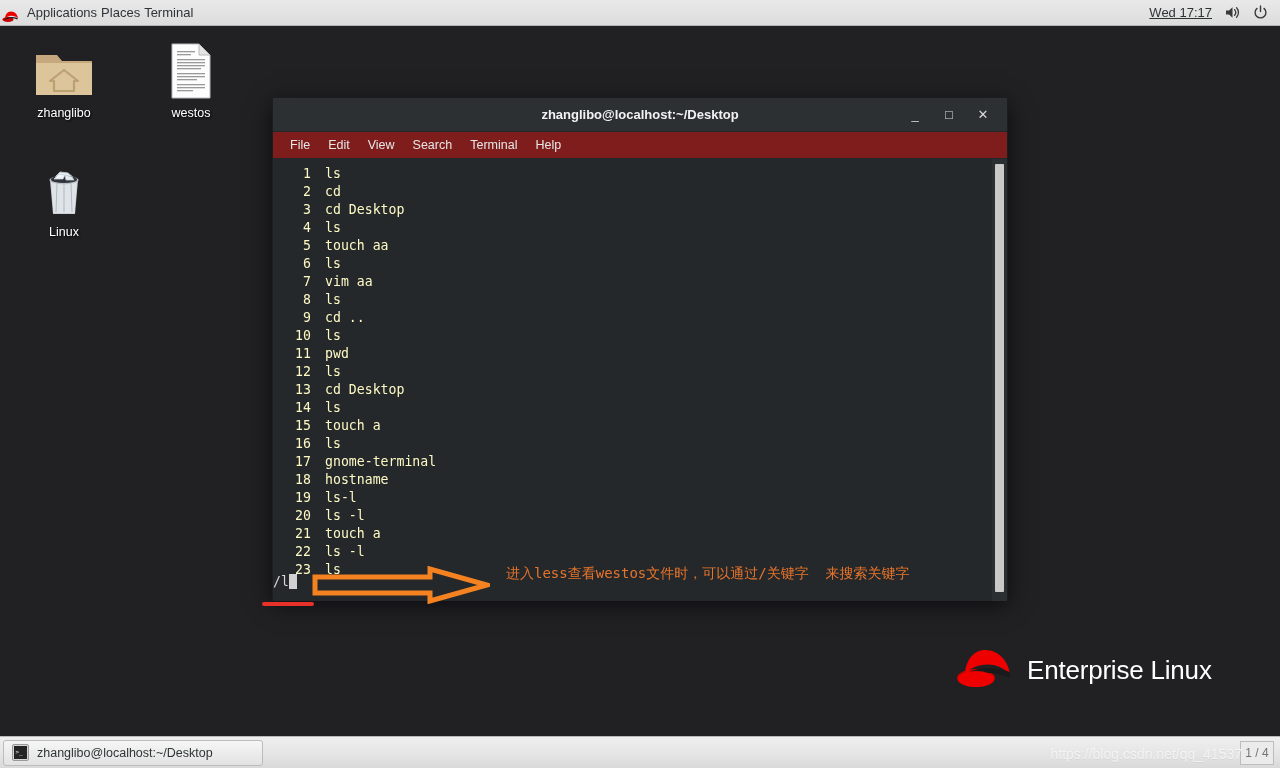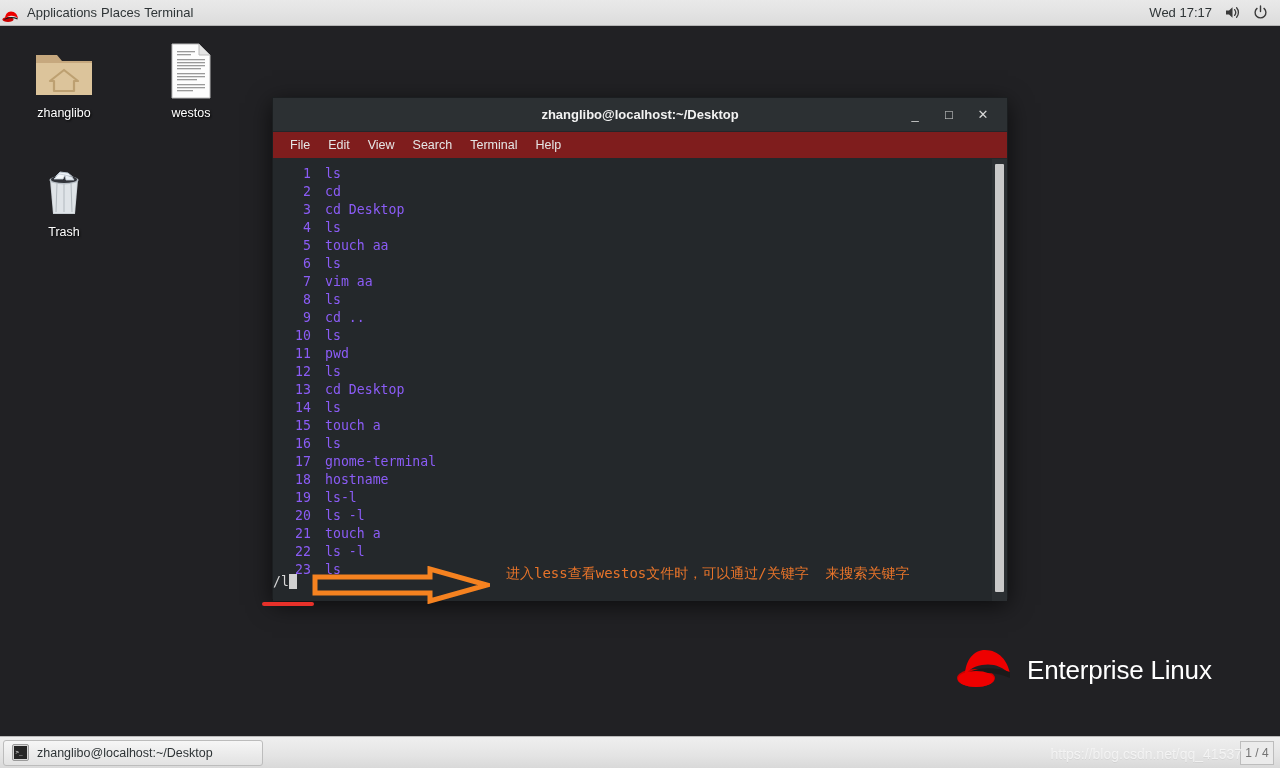--- a/index.html
+++ b/index.html
@@ -19,21 +19,21 @@
     font-size: 13px; color: #2e3436;
     box-sizing: border-box;
   }
   .panel-menu {
     padding: 0 2px; height: 26px; line-height: 26px;
     display: flex; align-items: center; gap: 8px; cursor: default;
   }
   #redhat-small { width: 17px; height: 13px; position: relative; display:inline-block; }
   #top-panel-right {
     margin-left: auto; display: flex; align-items: center;
-    gap: 12px; padding-right: 12px; font-size: 13px;
+    gap: 12px; padding-right: 12px; font-size: 13px; text-decoration: underline;
   }
   #clock { color: #2e3436; }
   .panel-icon { cursor: pointer; display:flex; align-items:center; }
 
   
   .desk-icon {
     position: absolute; width: 96px; text-align: center; cursor: default;
   }
   .desk-icon .ico { height: 64px; display:flex; align-items:flex-end; justify-content:center; }
   .desk-icon .lbl {
@@ -77,21 +77,21 @@
     font-size: 12.5px; color: #e6e6e6;
   }
   .menu-item { padding: 2px 9px; cursor: pointer; border-radius: 2px; }
 
   #term-body {
     position: relative; height: 442px; background: #24282b; overflow: hidden;
   }
   #term-content {
     position: absolute; top: 6px; left: 8px; right: 22px;
     font-family: "DejaVu Sans Mono", "Liberation Mono", monospace;
-    font-size: 13.2px; line-height: 18px; color: #8b5cf6;
+    font-size: 13.2px; line-height: 18px; color: #fef9c3;
     white-space: pre;
   }
   .hline { display: block; }
   .hnum { display: inline-block; width: 30px; text-align: right; }
   .hcmd { margin-left: 14px; }
   #prompt-line {
     position: absolute; left: 0px; top: 414px;
     font-family: "DejaVu Sans Mono", "Liberation Mono", monospace;
     font-size: 13.2px; line-height: 18px; color: #d8d8d8;
   }
@@ -250,21 +250,21 @@
         <line x1="19" y1="16" x2="18" y2="45"></line>
         <line x1="26" y1="16" x2="26" y2="45"></line>
         <line x1="33" y1="16" x2="34" y2="45"></line>
       </g>
       <ellipse cx="26" cy="13" rx="14.5" ry="4.4" fill="#b9c0c7"></ellipse>
       <ellipse cx="26" cy="12.4" rx="13" ry="3.6" fill="#31343a"></ellipse>
       <path d="M16 12 L21 7 L27 8 L25 12 Z" fill="#f4f7fa" stroke="#c3ccd5" stroke-width="0.8"></path>
       <path d="M27 8 L34 10 L36 13 L28 13 Z" fill="#e7edf3" stroke="#c3ccd5" stroke-width="0.8"></path>
     </svg>
   </div>
-  <div class="lbl">Trash</div>
+  <div class="lbl">Linux</div>
 </div>
 
 <div id="terminal-window">
 
   <div id="titlebar">
     <div id="window-title">zhanglibo@localhost:~/Desktop</div>
     <div id="win-buttons">
       <div class="win-btn">_</div>
       <div class="win-btn">□</div>
       <div class="win-btn">✕</div>

